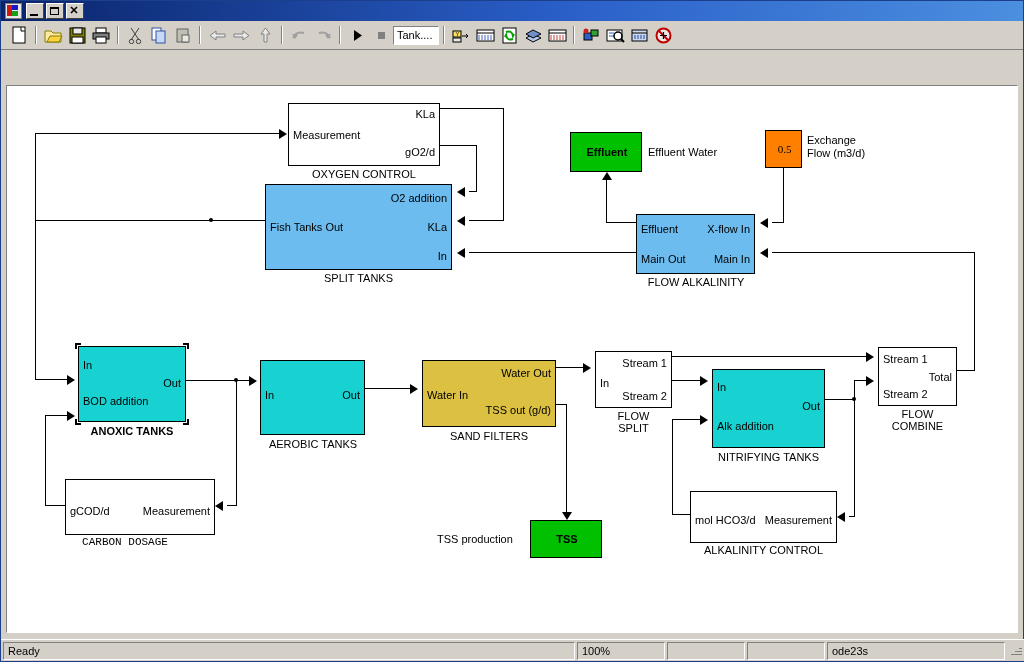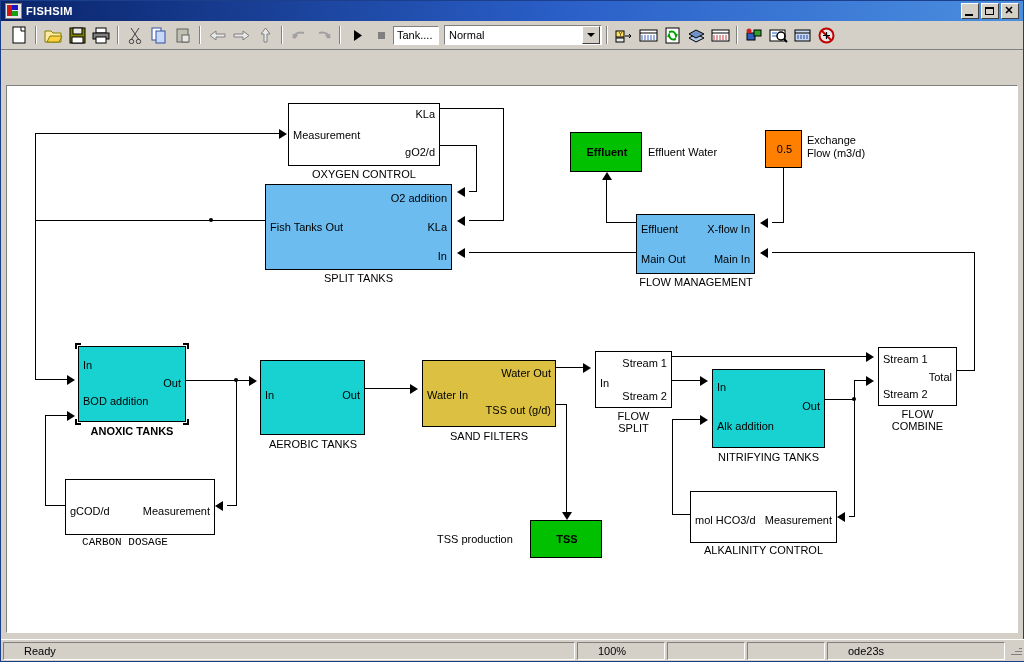--- a/index.html
+++ b/index.html
@@ -80,33 +80,32 @@
            border-right:5px solid transparent;border-top:8px solid #000;}
   .junction{position:absolute;width:4px;height:4px;background:#000;border-radius:50%;}
   .handle{position:absolute;width:6px;height:6px;box-sizing:border-box;}
 
   
   .statusbar{position:absolute;left:0;bottom:0;width:1024px;height:22px;
              background:#d4d0c8;display:flex;align-items:center;padding:0 2px;gap:2px;
              border-top:1px solid #fff;box-sizing:border-box;}
   .sbox{height:18px;border:1px solid;border-color:#808080 #fff #fff #808080;
         background:#d4d0c8;font-size:11px;display:flex;align-items:center;
-        padding-left:20px;box-sizing:border-box;color:#000;}
+        padding-left:4px;box-sizing:border-box;color:#000;}
   .sb-main{flex:1 1 auto;}
   .grip{width:14px;height:14px;margin-left:2px;position:relative;}
   .grip i{position:absolute;right:1px;background:#808080;height:1px;}
 </style>
 </head>
 <body>
 
 <div class="window">
 
   <div class="titlebar">
     <div class="title-icon"></div>
-    <div class="title-text">FISHSIM</div>
     <div class="winbtns">
       <div class="winbtn wb-min">
           <i></i>
         </div>
       <div class="winbtn wb-max">
           <i></i>
         </div>
       <div class="winbtn wb-close">
         <svg width="14" height="12" viewBox="0 0 14 12" style="position:absolute;left:0;top:0">
           <path d="M4 3 L10 9 M10 3 L4 9" stroke="#000" stroke-width="1.6" fill="none"></path>
@@ -198,24 +197,20 @@
       <svg width="13" height="15">
           <path d="M3 2 L11 7.5 L3 13 z" fill="#000"></path>
         </svg>
     </div>
     <div class="tb">
       <svg width="13" height="15">
           <rect x="3" y="4" width="7" height="7" fill="#808080"></rect>
         </svg>
     </div>
     <div class="combo-sm">Tank....</div>
-    <div class="combo">
-      <span>Normal</span>
-      <div class="arrow"></div>
-    </div>
     <div class="sep"></div>
     <div class="tb">
       <svg width="19" height="17">
           <rect x="1" y="4" width="8" height="6" fill="#ffe060" stroke="#000"></rect>
           <text x="3.5" y="9" font-size="6" font-family="Liberation Sans">Y</text>
           <rect x="1" y="11" width="8" height="4" fill="#e8e8e8" stroke="#000"></rect>
           <path d="M10 9 h6 M14 7 l2 2 l-2 2" stroke="#000" fill="none"></path>
         </svg>
     </div>
     <div class="tb">
@@ -292,35 +287,35 @@
         <div class="lbl port-r" style="top:36px;">KLa</div>
         <div class="lbl port-r" style="top:65px;">In</div>
       </div>
       <div class="caption" style="left:258px;top:186px;width:187px;">SPLIT TANKS</div>
 
       <div class="blk" style="left:563px;top:46px;width:72px;height:40px;background:#00c000;">
         <div class="lbl" style="left:0;top:13px;width:72px;text-align:center;font-weight:bold;">Effluent</div>
       </div>
       <div class="freetext" style="left:641px;top:60px;">Effluent Water</div>
 
-      <div class="blk" style="left:758px;top:44px;width:37px;height:38px;background:#ff8000;">
+      <div class="blk" style="left:758px;top:44px;width:37px;height:38px;background:#ff8000;font-family:Liberation Serif, serif;">
         <div class="lbl" style="left:0;top:12px;width:37px;text-align:center;">0.5</div>
       </div>
       <div class="freetext" style="left:800px;top:48px;">
         <div>Exchange</div>
         <div>Flow (m3/d)</div>
       </div>
 
       <div class="blk" style="left:629px;top:128px;width:119px;height:60px;background:#6cbcef;">
         <div class="lbl port-l" style="top:8px;">Effluent</div>
         <div class="lbl port-l" style="top:38px;">Main Out</div>
         <div class="lbl port-r" style="top:8px;">X-flow In</div>
         <div class="lbl port-r" style="top:38px;">Main In</div>
       </div>
-      <div class="caption" style="left:601px;top:190px;width:176px;">FLOW MANAGEMENT</div>
+      <div class="caption" style="left:601px;top:190px;width:176px;">FLOW ALKALINITY</div>
 
       <div class="blk" style="left:71px;top:260px;width:108px;height:76px;background:#18d2d2;">
         <div class="lbl port-l" style="top:12px;">In</div>
         <div class="lbl port-l" style="top:48px;">BOD addition</div>
         <div class="lbl port-r" style="top:30px;">Out</div>
       </div>
 
       <div class="handle" style="left:68px;top:257px;border-left:2px solid #000;border-top:2px solid #000;"></div>
       <div class="handle" style="left:176px;top:257px;border-right:2px solid #000;border-top:2px solid #000;"></div>
       <div class="handle" style="left:68px;top:333px;border-left:2px solid #000;border-bottom:2px solid #000;"></div>

